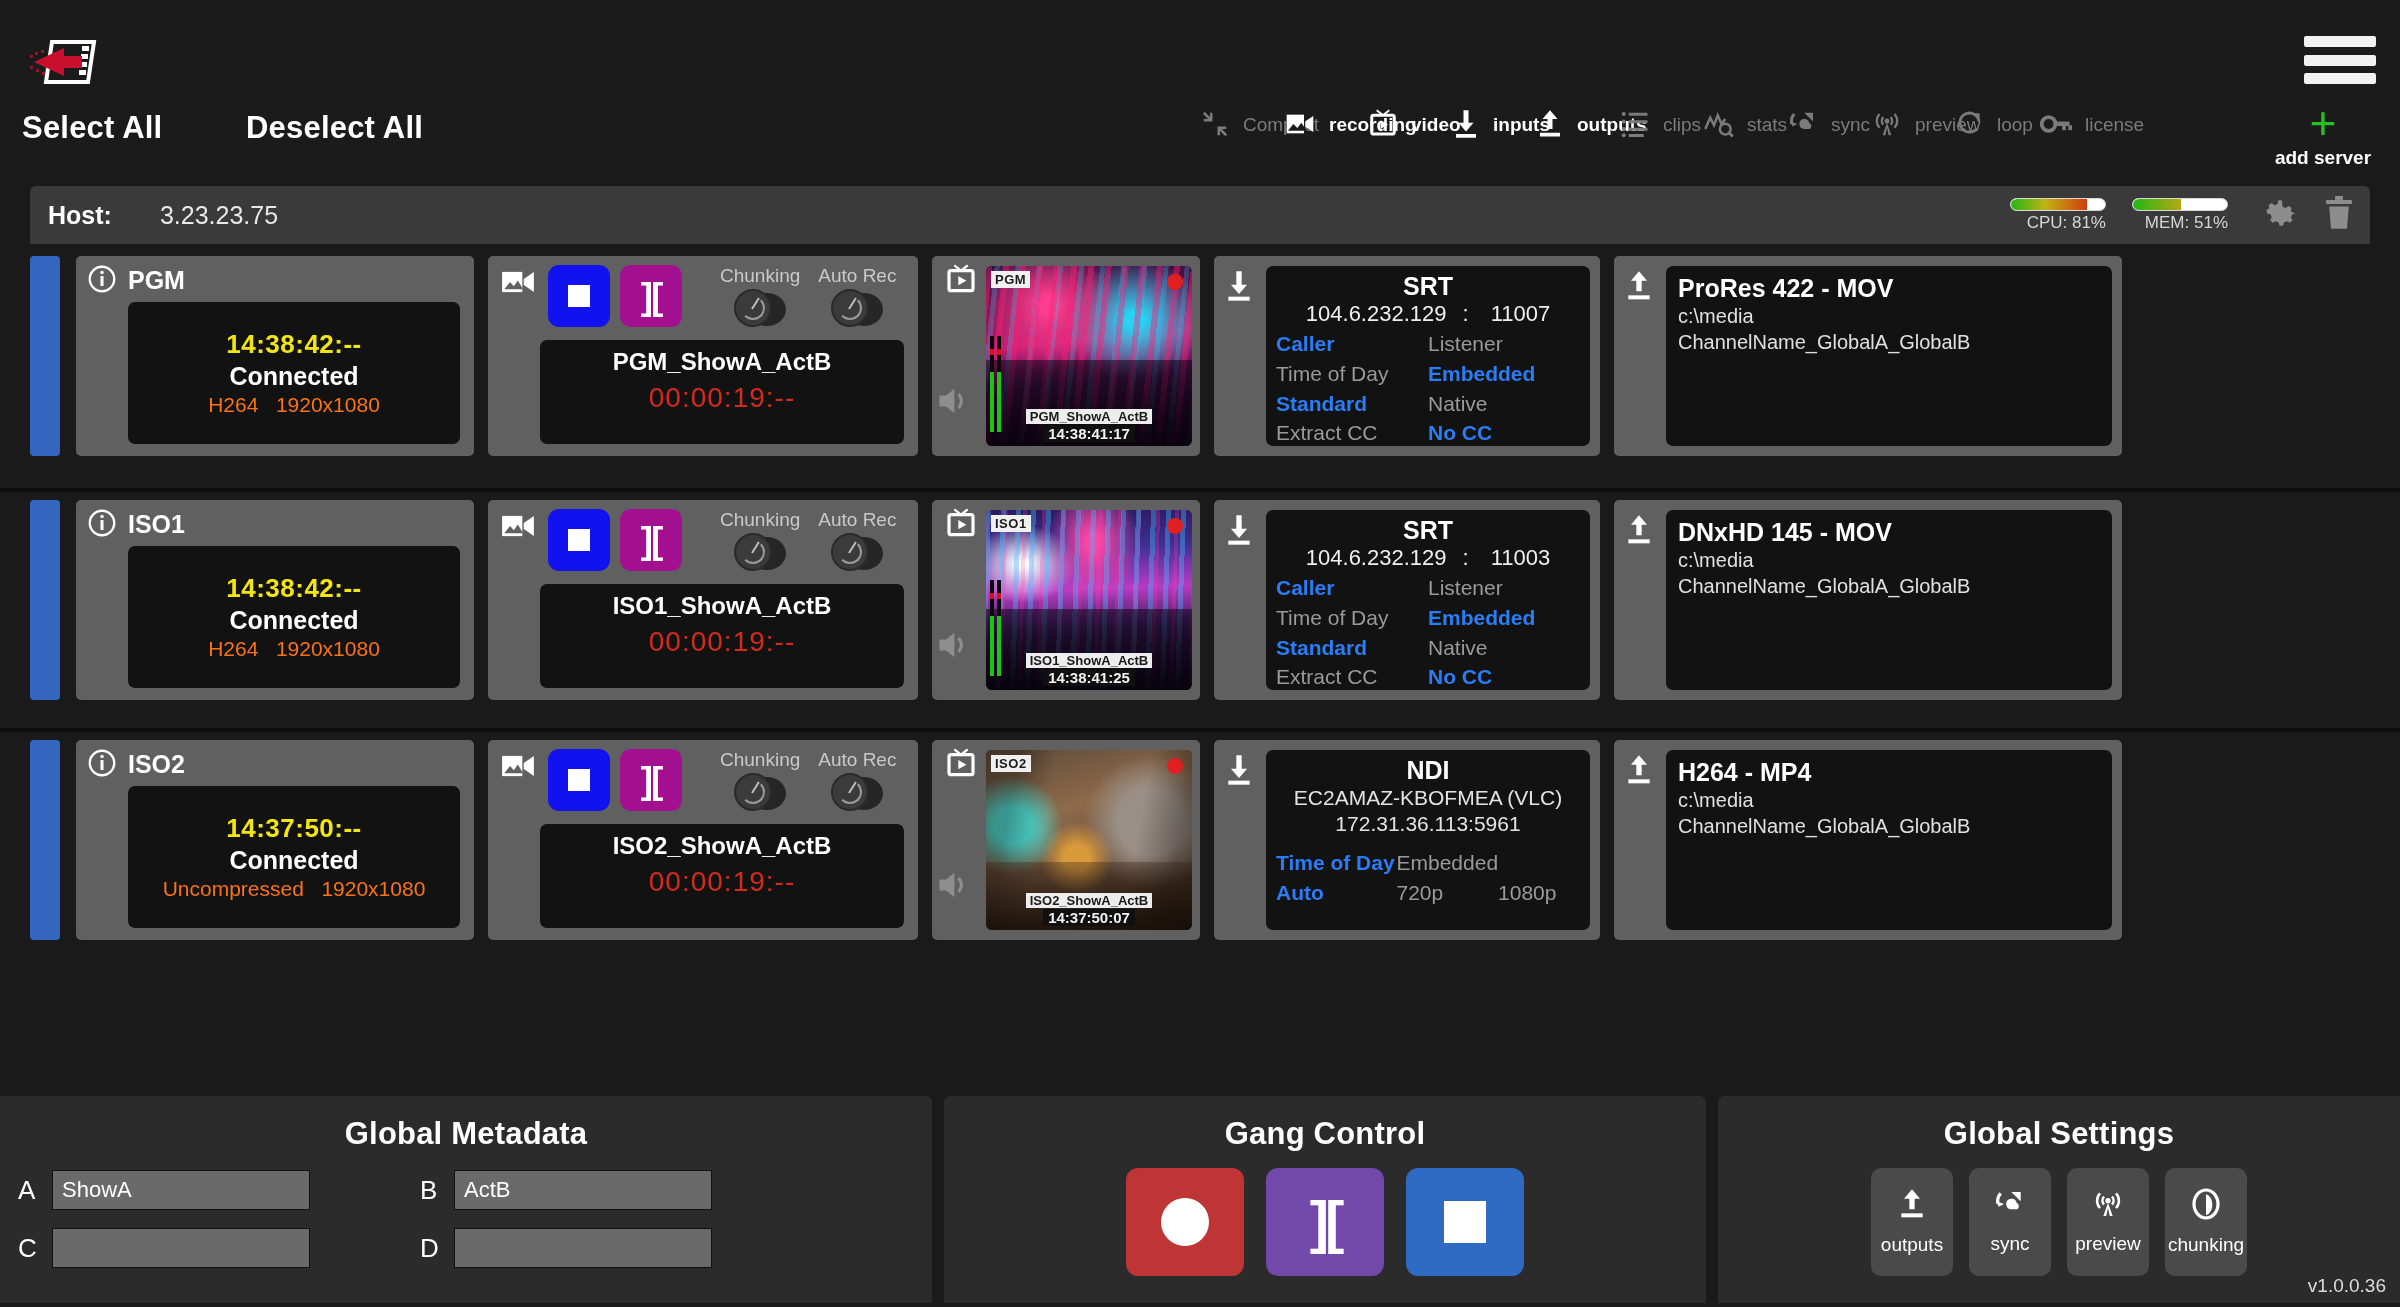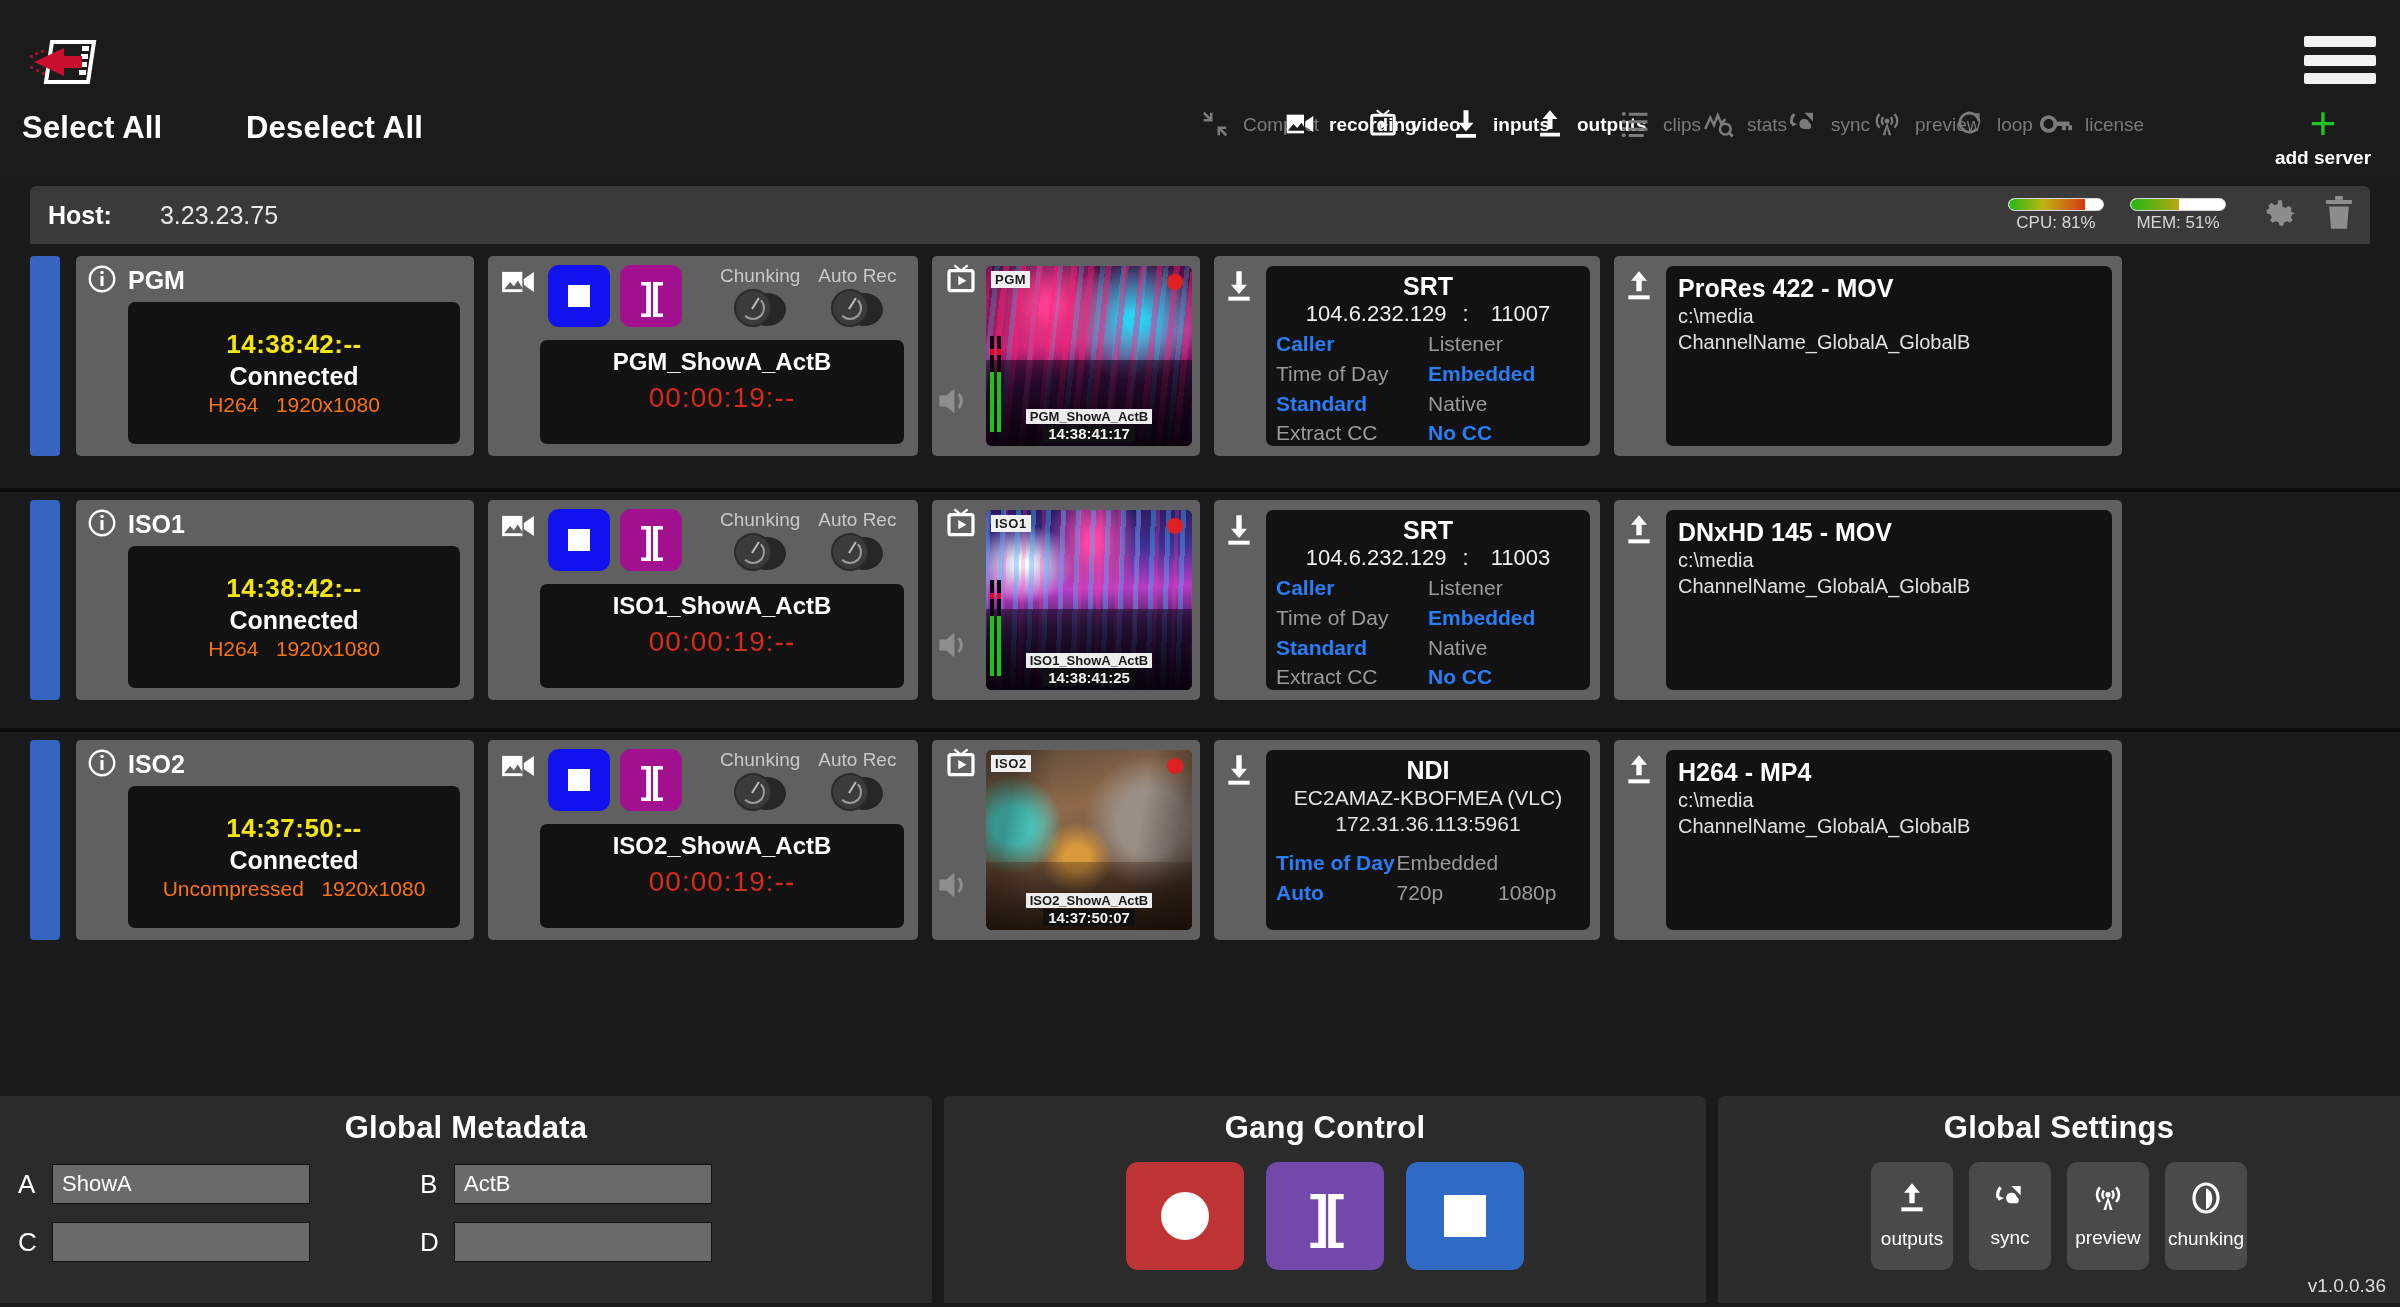--- a/index.html
+++ b/index.html
@@ -52,21 +52,21 @@
 
   
   .hostbar {
     position: absolute; left: 30px; top: 186px; width: 2340px; height: 58px;
     background: #3a3a3a; border-radius: 6px 6px 0 0;
     display: flex; align-items: center;
   }
   .hostlabel { margin-left: 18px; font-size: 25px; font-weight: bold; }
   .hostvalue { margin-left: 48px; font-size: 25px; color: #e8e8e8; }
   .meters { margin-left: auto; display: flex; align-items: center; gap: 22px; padding-right: 16px; }
-  .meter { display: flex; flex-direction: column; align-items: center; width: 100px; }
+  .meter { display: flex; flex-direction: column; align-items: flex-end; width: 100px; }
   .meter .bar {
     width: 96px; height: 13px; border-radius: 7px; background: #ffffff; overflow: hidden;
     border: 1px solid #d8d8d8;
   }
   .meter .fill { height: 100%; border-radius: 7px 0 0 7px; }
   .meter .mlabel { font-size: 17px; color: #d6d6d6; margin-top: 2px; }
   .hosticons { display: flex; gap: 26px; align-items: center; margin-left: 14px; }
   .hosticons svg { fill: #8d8d8d; cursor: pointer; }
 
   
@@ -194,21 +194,21 @@
   }
   .out-title { font-size: 25px; font-weight: bold; color: #fff; }
   .out-path { font-size: 20px; color: #e0e0e0; line-height: 1.3; }
 
   
   .bottom {
     position: absolute; left: 0; top: 1096px; width: 2400px; height: 211px; background: #1a1a1a;
   }
   .bpanel { position: absolute; top: 0; height: 207px; background: #2b2b2b; }
   .bpanel h2 {
-    text-align: center; font-size: 31px; font-weight: bold; color: #fff; padding-top: 14px;
+    text-align: center; font-size: 31px; font-weight: bold; color: #fff; padding-top: 20px;
     letter-spacing: .2px;
   }
   .p-meta { left: 0px; width: 932px; border-radius: 0 6px 0 0; }
   .p-gang { left: 944px; width: 762px; border-radius: 6px 6px 0 0; }
   .p-glob { left: 1718px; width: 682px; border-radius: 6px 0 0 0; }
 
   .metarow { display: flex; align-items: center; gap: 0px; margin-top: 18px; padding: 0 18px; }
   .mfield { display: flex; align-items: center; }
   .mfield label { font-size: 26px; width: 34px; color: #fff; }
   .mfield input {

